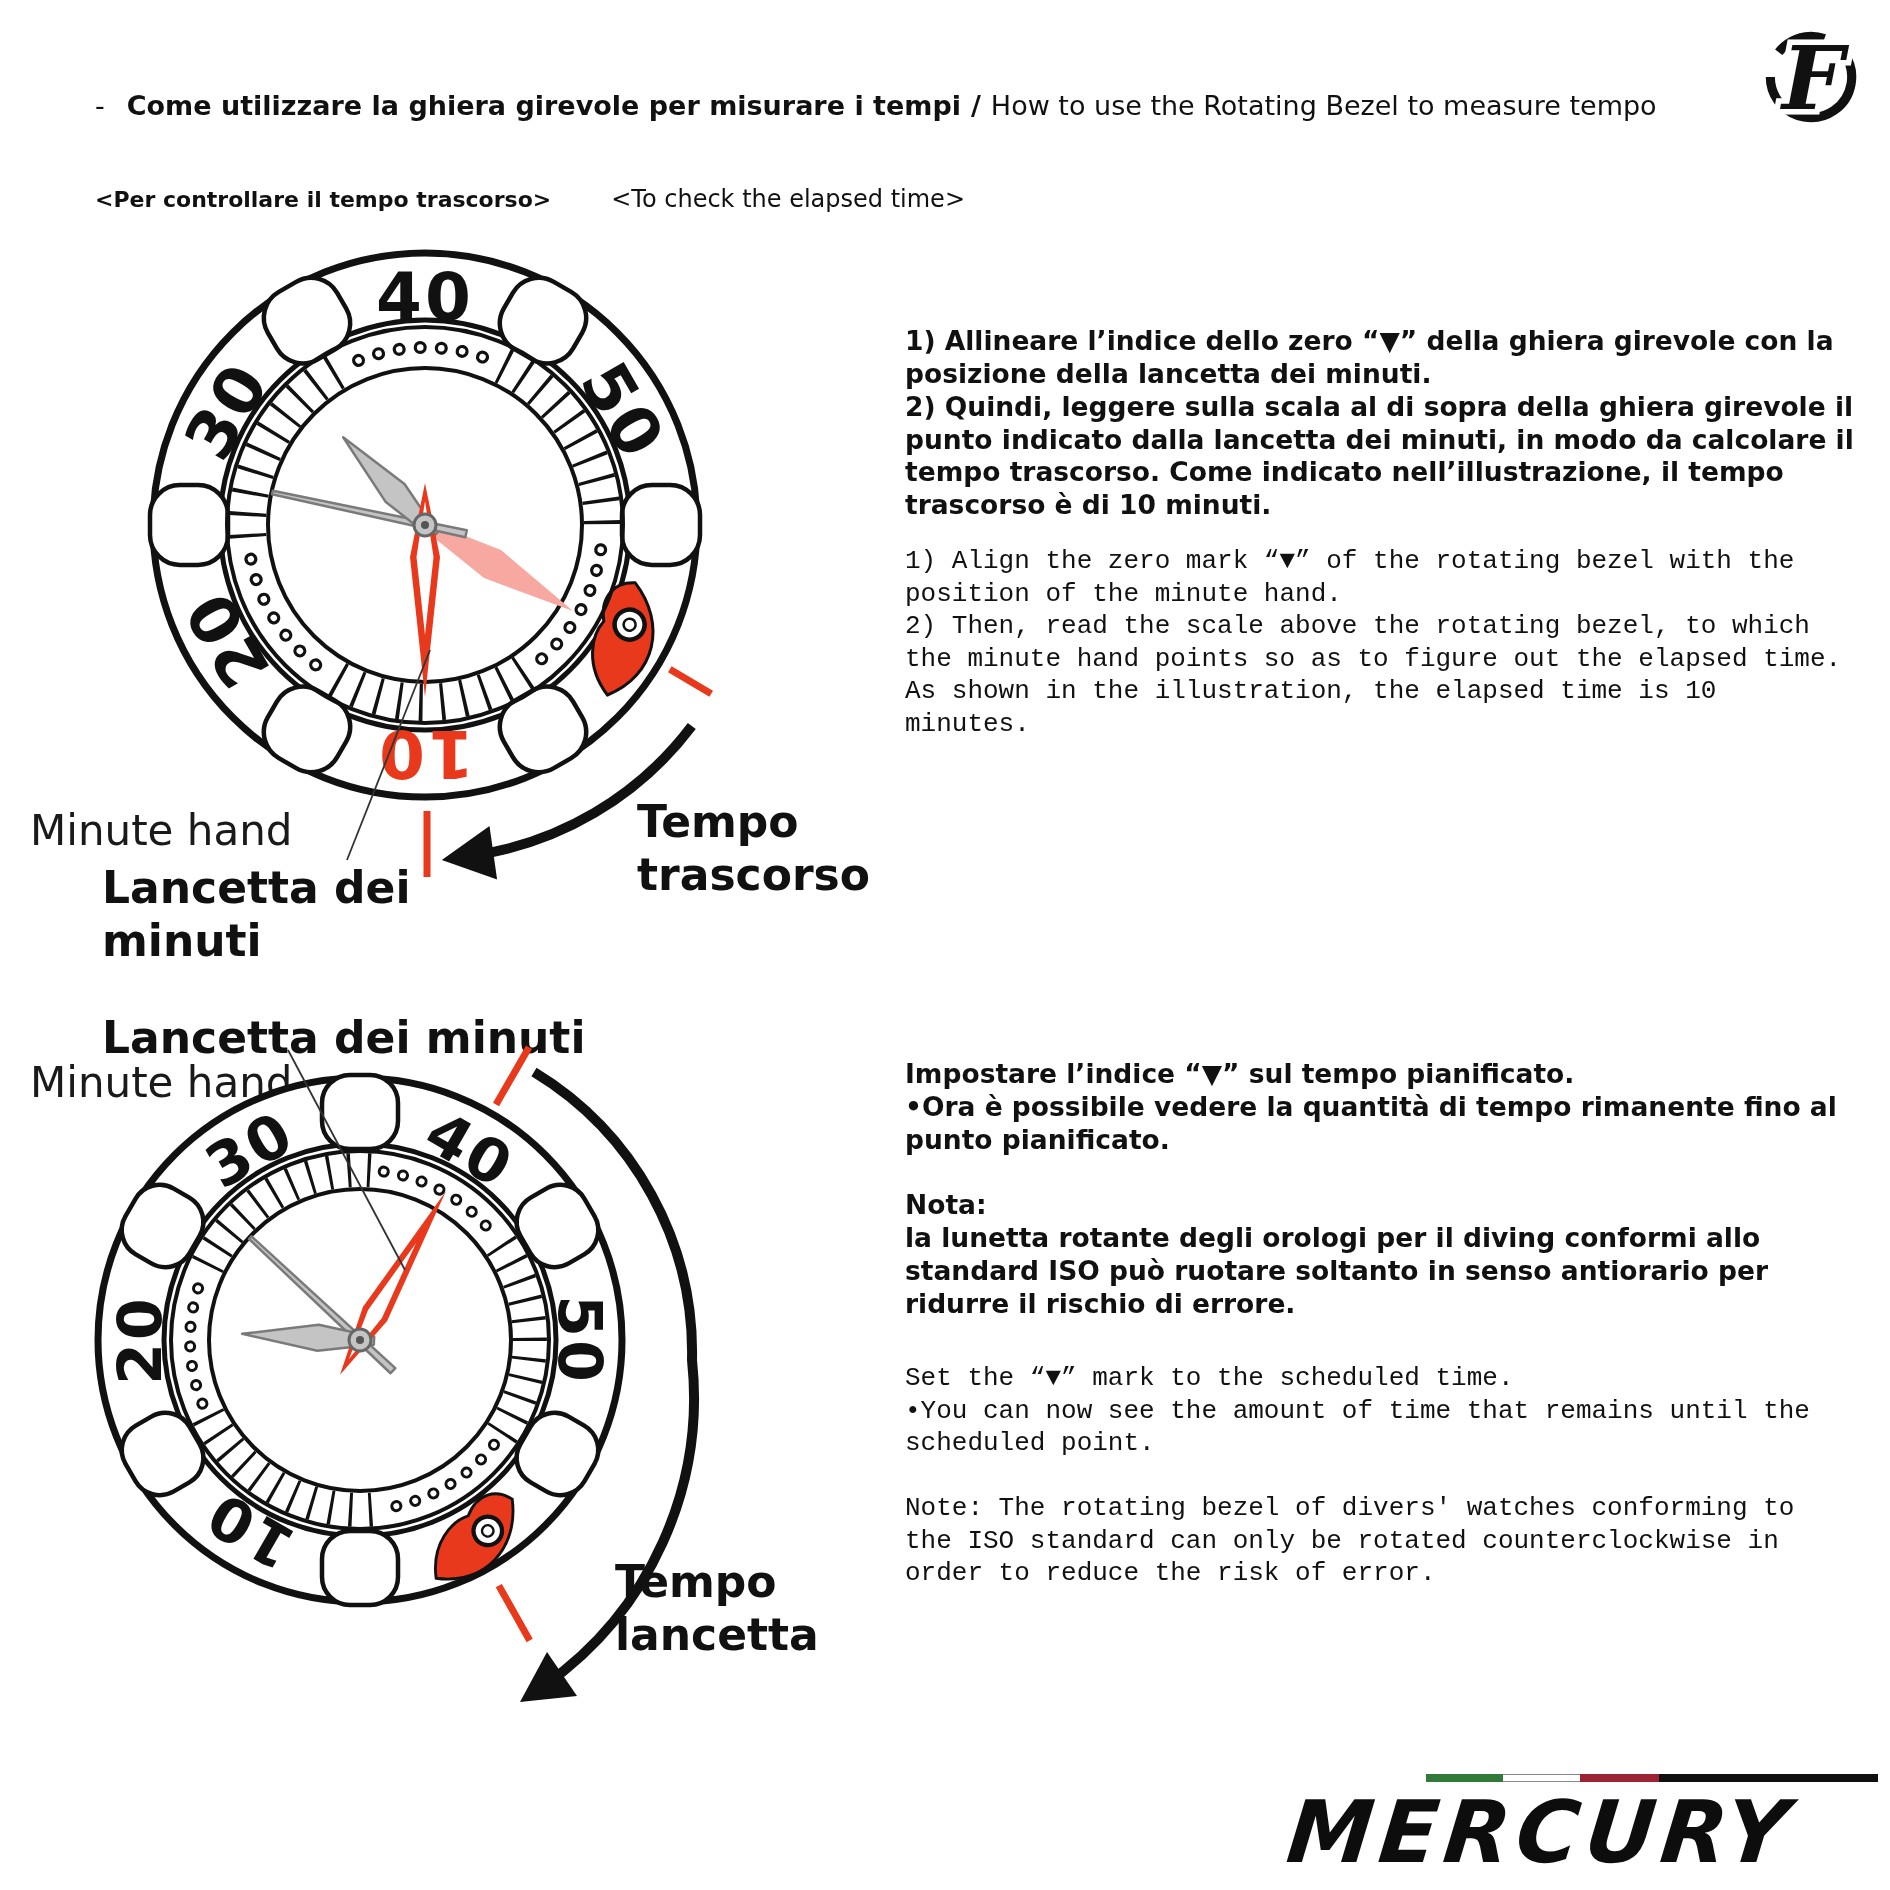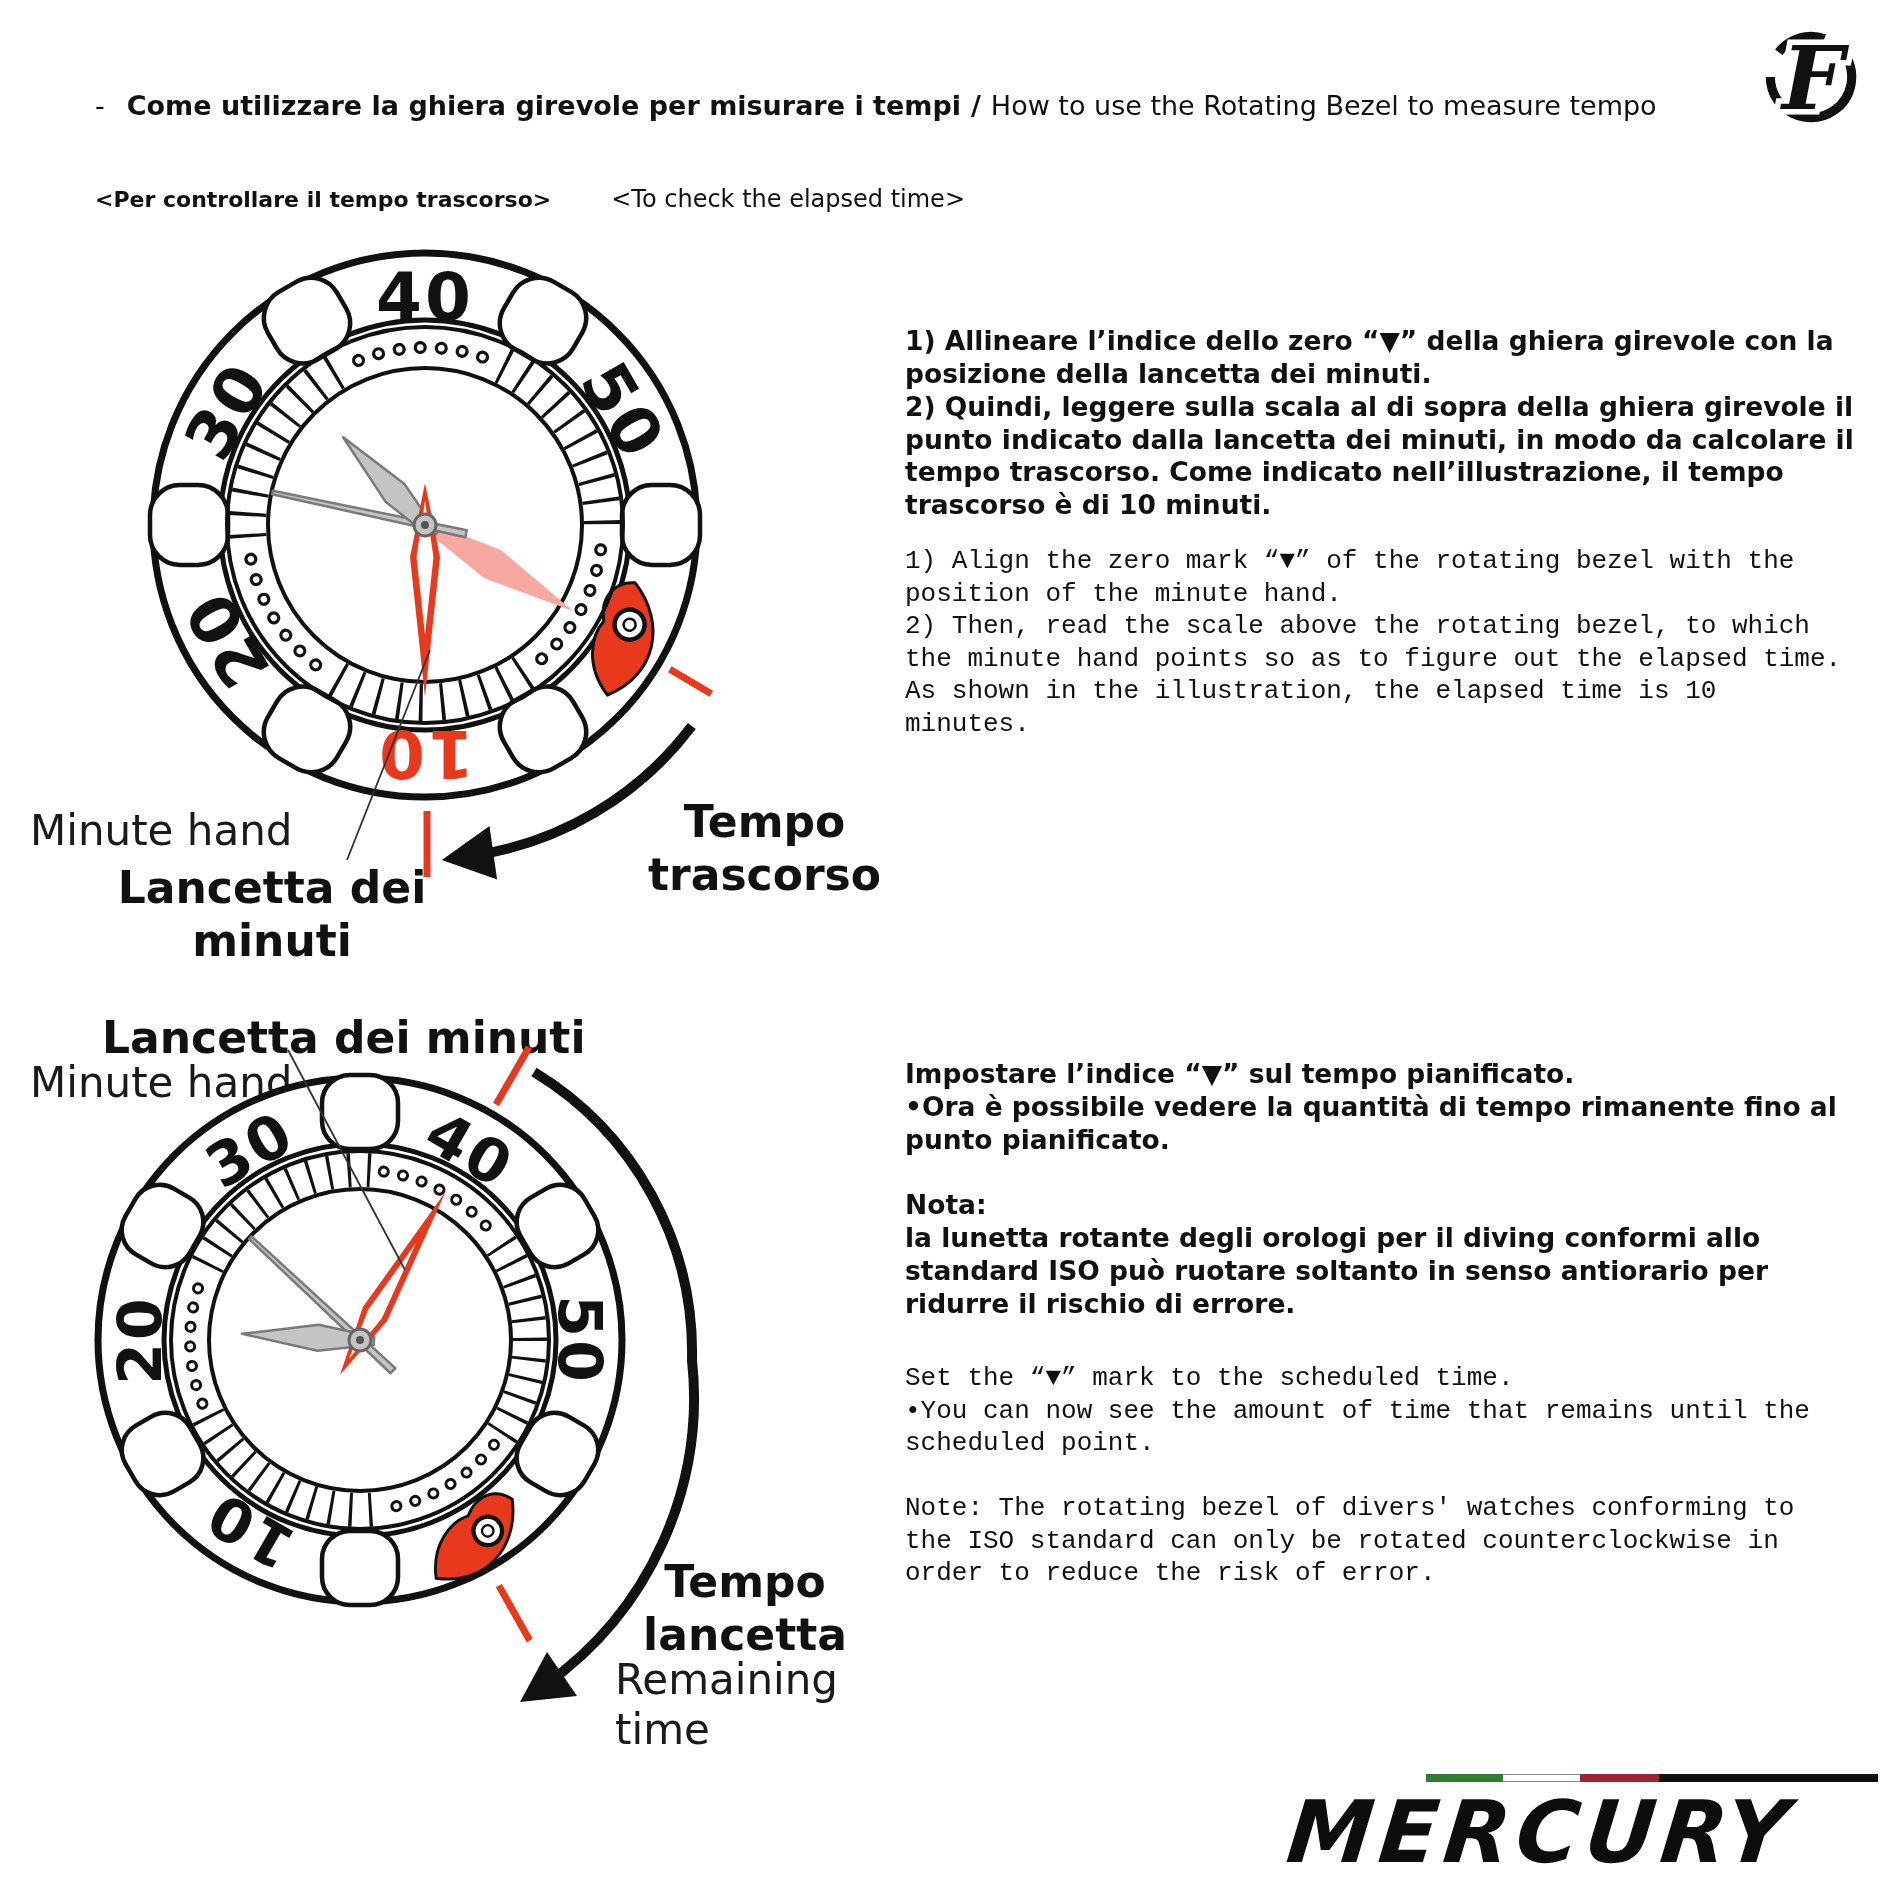--- a/index.html
+++ b/index.html
@@ -17,21 +17,21 @@
   .h-line{font-size:27px;white-space:nowrap;}
   .b{font-weight:bold;}
   .header-dash{margin-right:22px;}
   .header-divider{margin:0 10px;font-weight:bold;}
   .sec-head-it{font-weight:bold;font-size:22px;}
   .sec-head-en{font-size:24px;text-align:right;}
   .gap60{margin-right:60px;}
   .gap15{margin-right:15px;}
   .body-it{font-weight:bold;font-size:26.5px;line-height:1.24;white-space:pre-line;width:955px;}
   .body-en{font-size:26px;line-height:1.25;white-space:pre-line;width:940px;font-family:Liberation Mono, monospace;}
-  .lbl-it{font-weight:bold;font-size:44px;line-height:1.2;white-space:pre-line;text-align:center;}
+  .lbl-it{font-weight:bold;font-size:44px;line-height:1.2;white-space:pre-line;}
   .lbl-en{font-size:42px;line-height:1.18;color:#1a1a1a;white-space:pre-line;}
   
   .outline{fill:#fff;stroke:var(--ink);}
   .nofill{fill:none;stroke:var(--ink);}
   .bars{fill:none;stroke:var(--ink);stroke-width:37;stroke-dasharray:3.5 18;}
   .dotsB{fill:none;stroke:var(--ink);stroke-width:13;stroke-dasharray:0.1 21;stroke-linecap:round;}
   .dotsW{fill:none;stroke:#fff;stroke-width:6.5;stroke-dasharray:0.1 21;stroke-linecap:round;}
   .bars2{fill:none;stroke:var(--ink);stroke-width:34;stroke-dasharray:3.2 16.5;}
   .dotsB2{fill:none;stroke:var(--ink);stroke-width:12;stroke-dasharray:0.1 19.5;stroke-linecap:round;}
   .dotsW2{fill:none;stroke:#fff;stroke-width:6;stroke-dasharray:0.1 19.5;stroke-linecap:round;}
@@ -222,21 +222,20 @@
     <circle class="pivot" cx="0" cy="0" r="11"></circle>
     <circle cx="0" cy="0" r="4" fill="#555"></circle>
     <line class="red-tick" x1="136" y1="-235.6" x2="169" y2="-292.7"></line>
     <path class="ext-arc" d="M174,-268 A328,328 0 0 1 332,20 A352,352 0 0 1 185,345"></path>
     <polygon class="arrow-head" points="160,362 187,312 217,356"></polygon>
     <line class="red-tick" x1="138.8" y1="245.6" x2="169.7" y2="300.5"></line>
     <line class="ann-line" x1="-72" y1="-290" x2="45" y2="-70"></line>
   </svg>
 
   <div class="abs lbl-it" style="left:615px;top:1556px;width:260px">Tempo lancetta</div>
-  <div class="abs lbl-en" style="left:615px;top:1655px;width:240px">Remaining time</div>
 
   <div class="abs body-it" style="left:905px;top:1058px">Impostare l’indice “▼” sul tempo pianificato.
 •Ora è possibile vedere la quantità di tempo rimanente fino al punto pianificato.
 
 Nota:
 la lunetta rotante degli orologi per il diving conformi allo standard ISO può ruotare soltanto in senso antiorario per ridurre il rischio di errore.</div>
   <div class="abs body-en" style="left:905px;top:1362px">Set the “▼” mark to the scheduled time.
 •You can now see the amount of time that remains until the scheduled point.
 
 Note: The rotating bezel of divers' watches conforming to the ISO standard can only be rotated counterclockwise in order to reduce the risk of error.</div>

